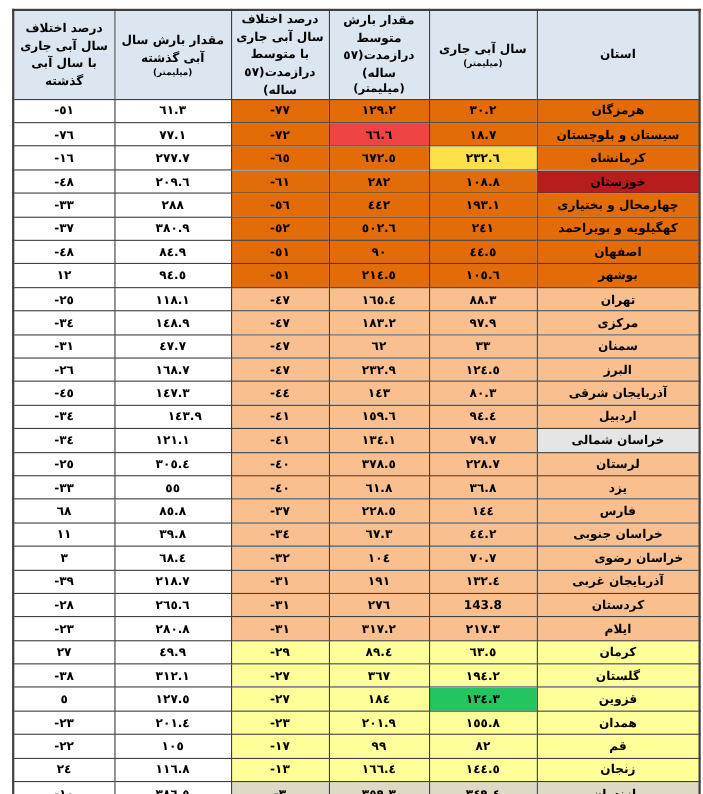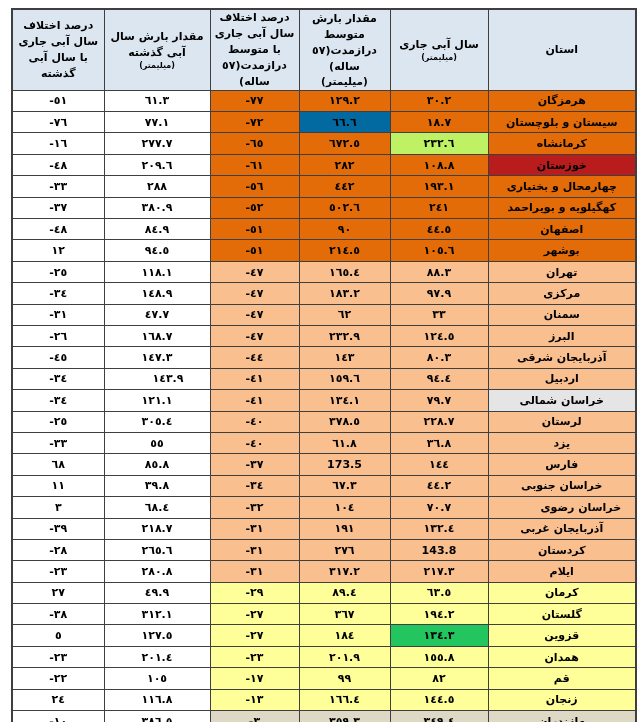--- a/index.html
+++ b/index.html
@@ -64,28 +64,28 @@
           <td class="" style="background: rgb(227, 108, 9);">هرمزگان</td>
           <td class="num" style="background: rgb(227, 108, 9);">٣٠.٢</td>
           <td class="num" style="background: rgb(227, 108, 9);">١٢٩.٢</td>
           <td class="num" style="background: rgb(227, 108, 9);">-٧٧</td>
           <td class="num" style="background: rgb(255, 255, 255);">٦١.٣</td>
           <td class="num" style="background: rgb(255, 255, 255);">-٥١</td>
         </tr>
         <tr>
           <td class="" style="background: rgb(227, 108, 9);">سیستان و بلوچستان</td>
           <td class="num" style="background: rgb(227, 108, 9);">١٨.٧</td>
-          <td class="num" style="background: #0369a1; margin-left: 12px;">٦٦.٦</td>
+          <td class="num" style="background: #ef4444; margin-left: 12px;">٦٦.٦</td>
           <td class="num" style="background: rgb(227, 108, 9);">-٧٢</td>
           <td class="num" style="background: rgb(255, 255, 255);">٧٧.١</td>
           <td class="num" style="background: rgb(255, 255, 255);">-٧٦</td>
         </tr>
         <tr>
           <td class="" style="background: rgb(227, 108, 9);">کرمانشاه</td>
-          <td class="num" style="background: #bef264;">٢٣٢.٦</td>
+          <td class="num" style="background: #fde047;">٢٣٢.٦</td>
           <td class="num" style="background: rgb(227, 108, 9);">٦٧٢.٥</td>
           <td class="num" style="background: rgb(227, 108, 9);">-٦٥</td>
           <td class="num" style="background: rgb(255, 255, 255);">٢٧٧.٧</td>
           <td class="num" style="background: rgb(255, 255, 255);">-١٦</td>
         </tr>
         <tr>
           <td class="" style="background: #b91c1c; margin-top: 16px;">خوزستان</td>
           <td class="num" style="background: rgb(227, 108, 9);">١٠٨.٨</td>
           <td class="num" style="background: rgb(227, 108, 9);">٢٨٢</td>
           <td class="num" style="background: rgb(227, 108, 9);">-٦١</td>
@@ -192,21 +192,21 @@
           <td class="" style="background: rgb(250, 191, 143);">یزد</td>
           <td class="num" style="background: rgb(250, 191, 143);">٣٦.٨</td>
           <td class="num" style="background: rgb(250, 191, 143);">٦١.٨</td>
           <td class="num" style="background: rgb(250, 191, 143);">-٤٠</td>
           <td class="num" style="background: rgb(255, 255, 255);">٥٥</td>
           <td class="num" style="background: rgb(255, 255, 255);">-٣٣</td>
         </tr>
         <tr>
           <td class="" style="background: rgb(250, 191, 143);">فارس</td>
           <td class="num" style="background: rgb(250, 191, 143);">١٤٤</td>
-          <td class="num" style="background: rgb(250, 191, 143);">173.5</td>
+          <td class="num" style="background: rgb(250, 191, 143);">٢٢٨.٥</td>
           <td class="num" style="background: rgb(250, 191, 143);">-٣٧</td>
           <td class="num" style="background: rgb(255, 255, 255);">٨٥.٨</td>
           <td class="num" style="background: rgb(255, 255, 255);">٦٨</td>
         </tr>
         <tr>
           <td class="" style="background: rgb(250, 191, 143);">خراسان جنوبی</td>
           <td class="num" style="background: rgb(250, 191, 143);">٤٤.٢</td>
           <td class="num" style="background: rgb(250, 191, 143);">٦٧.٣</td>
           <td class="num" style="background: rgb(250, 191, 143);">-٣٤</td>
           <td class="num" style="background: rgb(255, 255, 255);">٣٩.٨</td>

